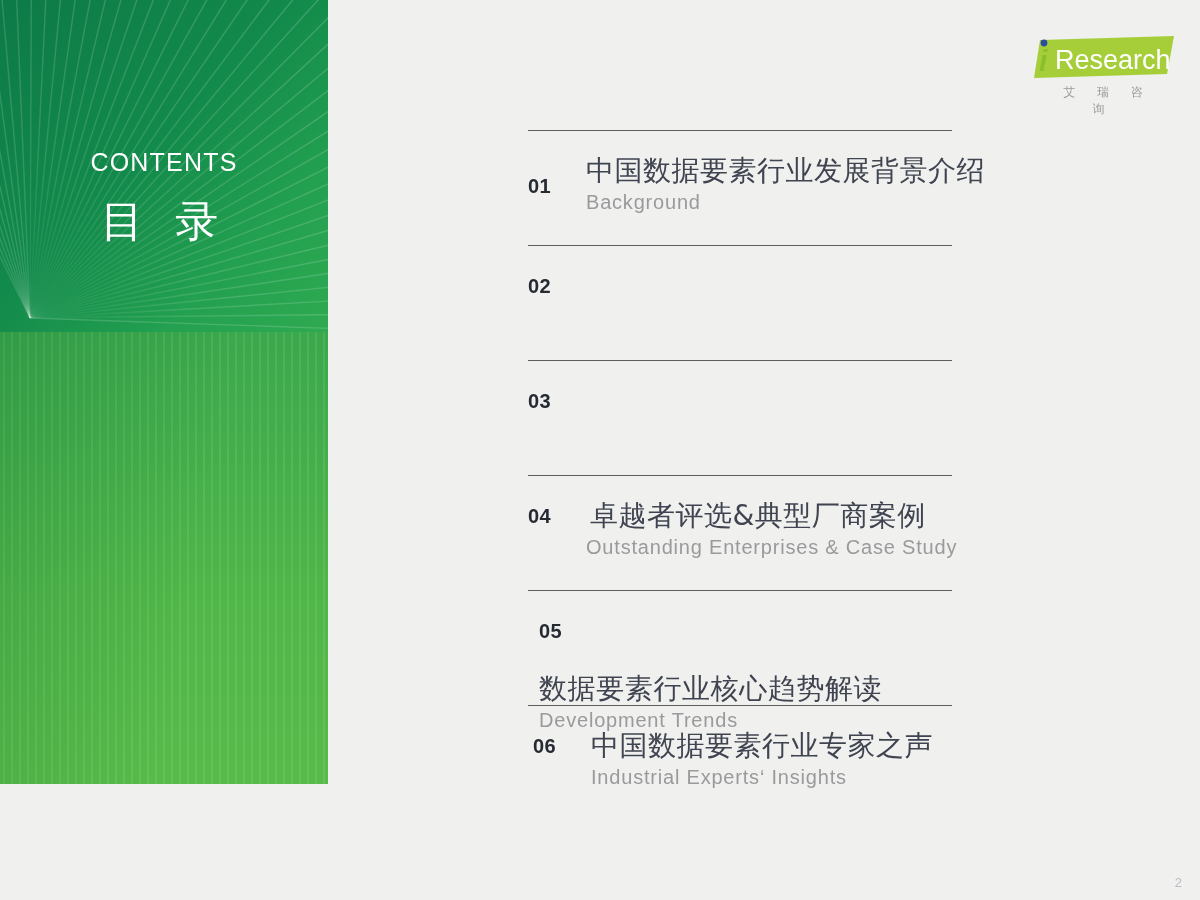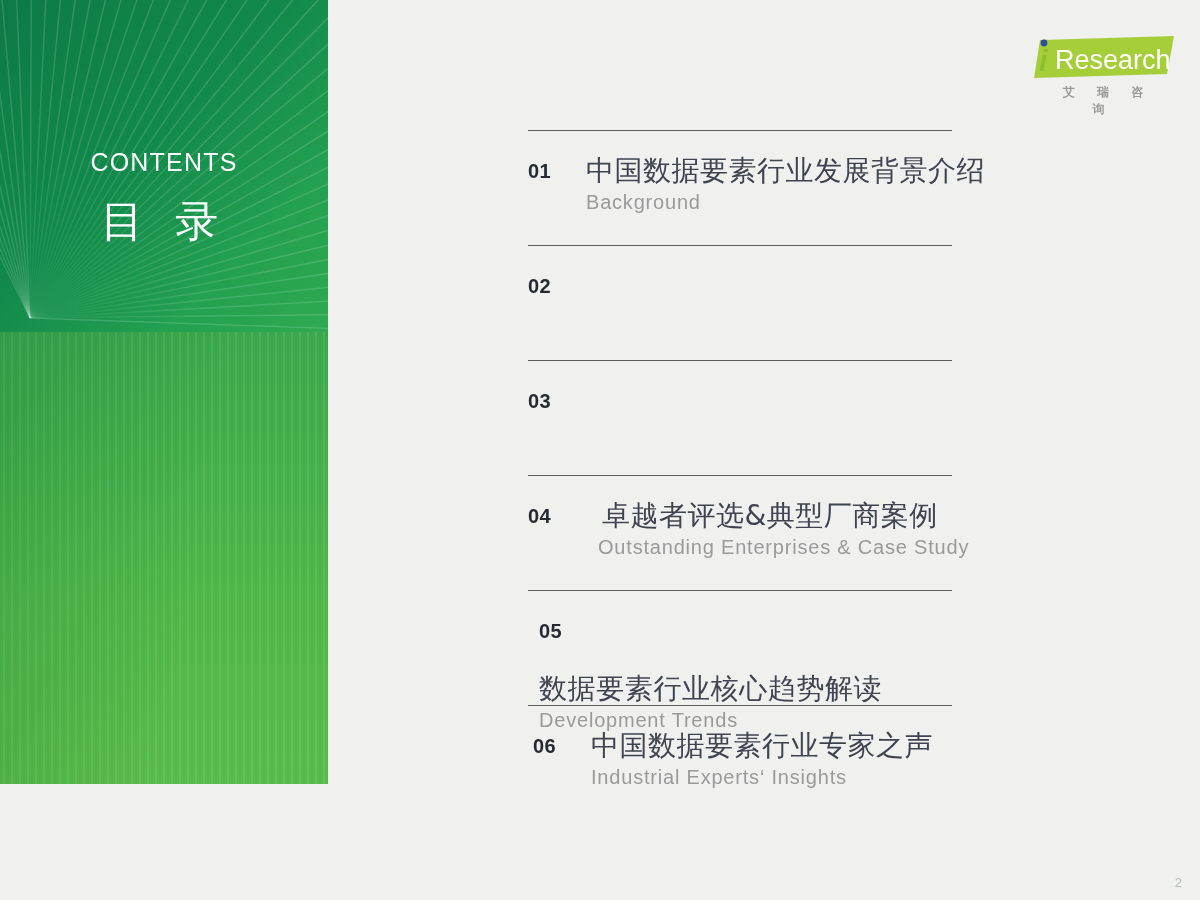--- a/index.html
+++ b/index.html
@@ -120,21 +120,20 @@
     position: absolute;
     left: 16px;
     top: 50px;
     width: 130px;
     text-align: center;
     color: #9a9a9a;
     font-size: 12px;
     letter-spacing: 9px;
     text-indent: 9px;
     font-family: "DejaVu Sans", "Liberation Sans", sans-serif;
-    font-weight: bold;
   }
 
   
   .toc {
     position: absolute;
     left: 528px;
     top: 130px;
     width: 424px;
   }
   .toc-item {
@@ -171,24 +170,24 @@
   .toc-en {
     color: #9a9a9c;
     font-size: 20px;
     line-height: 24px;
     margin-top: 5px;
     letter-spacing: 0.8px;
     white-space: nowrap;
   }
 
   
-  .i1 .toc-row { left: 0px; }
+  .i1 .toc-row { left: 0px; align-items: center; }
   .i2 .toc-row { left: 0px; }
   .i3 .toc-row { left: 0px; }
-  .i4 .toc-row { left: 0px; gap: 12px; }
+  .i4 .toc-row { left: 0px; }
   .i5 .toc-row { left: 11px; flex-direction: column; }
   .i6 .toc-row { left: 5px; justify-content: center; }
   .i2 .toc-cn, .i3 .toc-cn, .i5 .toc-cn { letter-spacing: 0.6px; }
   .i4 .toc-cn { padding-left: 4px; }
 
   
   .page-num {
     position: absolute;
     right: 18px;
     bottom: 10px;

